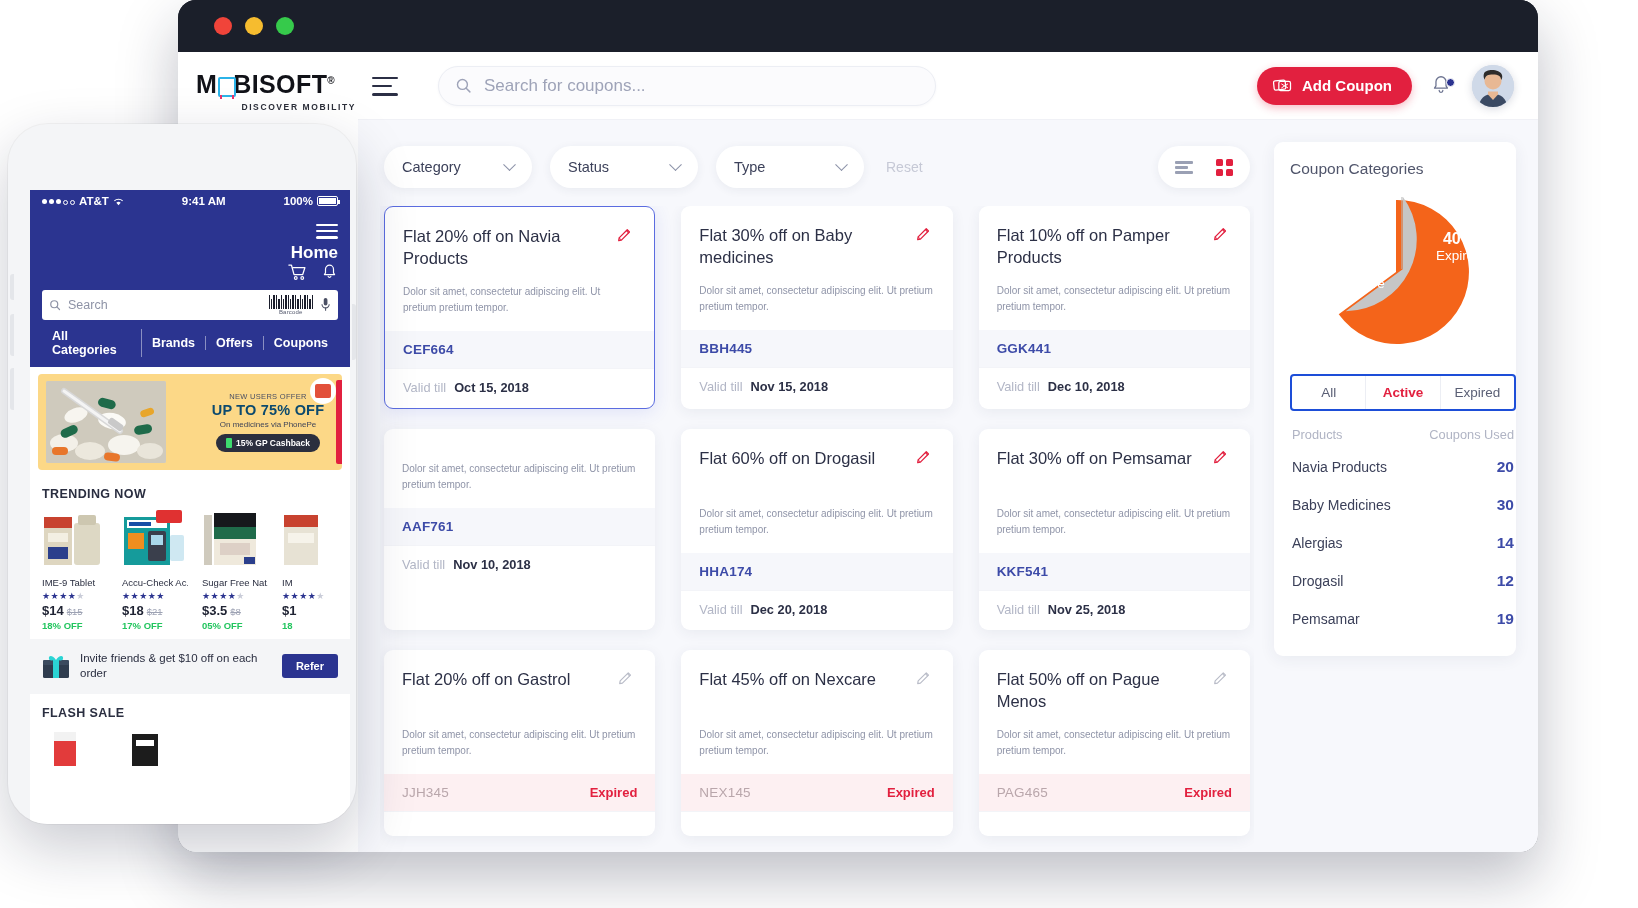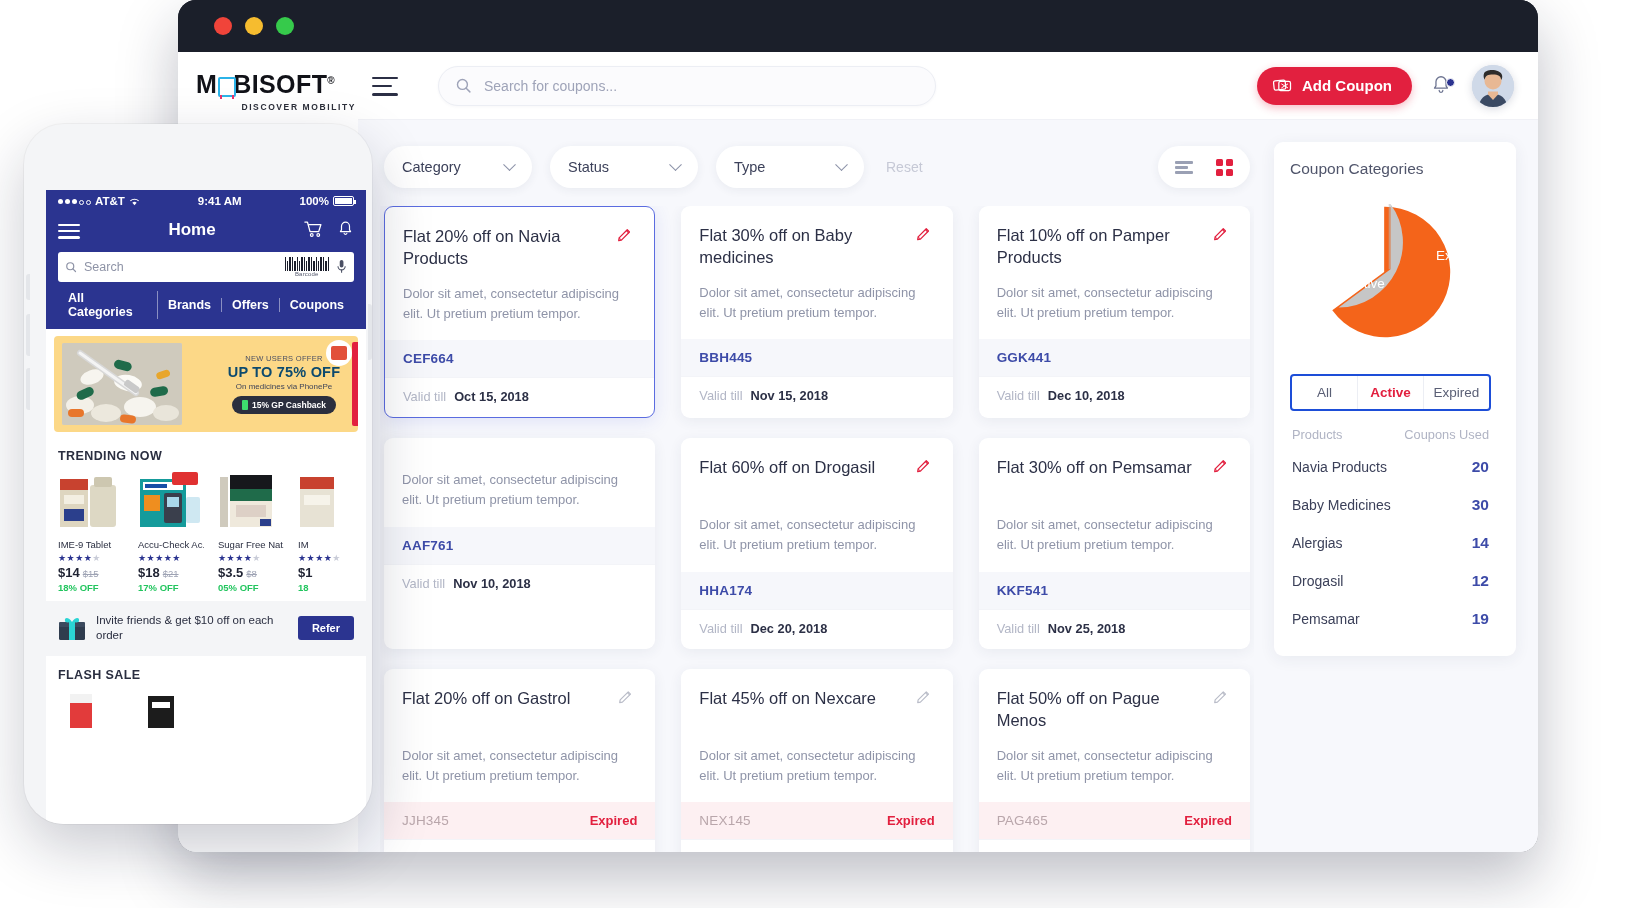--- a/index.html
+++ b/index.html
@@ -79,21 +79,21 @@
   .hamburger i:nth-child(3){ width:26px; }
 
   .searchbox {
     width: 498px; height: 40px; border-radius: 20px; background: #fbfbfd;
     border: 1px solid #eceef4; display: flex; align-items: center;
     padding: 0 16px; gap: 12px; margin-left: 24px;
     box-shadow: 0 1px 3px rgba(40,50,90,0.04);
   }
   .searchbox input {
     border: none; outline: none; background: transparent; flex: 1;
-    font-size: 14px; color: #3a3f55; font-family: inherit;
+    font-size: 17px; color: #3a3f55; font-family: inherit;
   }
   .searchbox input::placeholder { color: #9ea3b8; }
 
   .topbar-right { margin-left: auto; display: flex; align-items: center; gap: 18px; }
   .add-coupon {
     height: 38px; border-radius: 19px; background: #e2203f; color:#fff;
     display:flex; align-items:center; gap:9px; padding: 0 20px 0 16px;
     font-size: 15px; font-weight: 600; border:none; cursor:pointer;
     font-family: inherit; box-shadow: 0 3px 9px rgba(226,32,63,0.30);
   }
@@ -152,40 +152,40 @@
   }
   .card.selected { border: 1.5px solid #5b6ce0; box-shadow: 0 3px 18px rgba(60,80,220,0.13); }
   .card-body { padding: 18px 18px 16px 18px; }
   .card-head { display: flex; align-items: flex-start; gap: 10px; }
   .card-title {
     font-size: 16.5px; color: #2c3046; font-weight: 400; line-height: 1.35;
     flex: 1; min-height: 45px;
   }
   .edit-ico { width: 20px; height: 20px; flex: none; cursor: pointer; margin-top: 2px;}
   .card-desc {
-    margin-top: 14px; font-size: 13px; color: #8f94a8; line-height: 1.55;
+    margin-top: 14px; font-size: 10px; color: #8f94a8; line-height: 1.55;
   }
   .card-code-band {
     background: #f6f7fb; padding: 11px 18px; display: flex; align-items: center;
     justify-content: space-between;
   }
   .card-code-band.expired { background: #fdf0f2; }
   .card-code { font-size: 13.5px; font-weight: 700; color: #3d4ba8; letter-spacing: 0.2px; }
   .card-code-band.expired .card-code { color: #b9a6ab; font-weight: 400; }
   .expired-tag { font-size: 13px; font-weight: 700; color: #e2203f; }
   .card-foot {
     padding: 11px 32px 13px 18px; display: flex; align-items: center; gap: 8px;
     font-size: 12.8px; border-top: 1px solid #f3f4f8;
   }
   .card-foot .lbl { color: #b2b6c6; }
   .card-foot .val { color: #2c3046; font-weight: 700; }
 
   
   .panel {
-    background: #ffffff; border-radius: 9px; padding: 18px 25px 18px 16px;
+    background: #ffffff; border-radius: 9px; padding: 18px 0 18px 16px;
     box-shadow: 0 3px 16px rgba(40,50,90,0.07);
   }
   .panel-title { font-size: 15.5px; color: #50556b; margin-bottom: 4px; }
   .pie-wrap { display: flex; justify-content: center; padding: 10px 0 8px 0; position: relative; }
   .pie-label { position: absolute; text-align: center; color: #ffffff; line-height: 1.15; }
   .pie-label .pct { font-size: 16px; font-weight: 700; }
   .pie-label .nm { font-size: 13.5px; }
   .pie-label.active { left: 58px; top: 76px; }
   .pie-label.expired { left: 146px; top: 48px; }
 
@@ -206,21 +206,21 @@
   }
   .tbl-row {
     display: flex; justify-content: space-between; align-items: center;
     padding: 10px 2px;
   }
   .tbl-row .nm { font-size: 14px; color: #3b4059; }
   .tbl-row .ct { font-size: 15.5px; color: #3d4ba8; font-weight: 700; }
 
   
   .phone {
-    position: absolute; left: 24px; top: 124px;
+    position: absolute; left: 8px; top: 124px;
     width: 348px; height: 700px;
     background: #f4f5f7;
     border-radius: 40px;
     box-shadow: 0 24px 60px rgba(20,25,50,0.22), 0 0 0 1px rgba(0,0,0,0.04);
     overflow: hidden;
   }
   .phone-btn {
     position: absolute; left: 2px; background: #e4e6ea; border-radius: 3px 0 0 3px;
   }
   .phone-screen {
@@ -237,21 +237,21 @@
   .sig b.off { background: transparent; border: 1px solid #fff; }
   .st-center { flex:1; text-align:center; }
   .st-right { display:flex; align-items:center; gap:4px; }
   .batt { width:21px; height:10px; border:1.3px solid #fff; border-radius:2px; position:relative;}
   .batt::after{ content:""; position:absolute; right:-3px; top:3px; width:2px;height:4px;background:#fff;}
   .batt i { position:absolute; left:1px; top:1px; bottom:1px; right:1px; background:#fff; display:block;}
 
   .ph-nav {
     background: #2b3490; color: #fff; padding: 8px 12px 10px 12px;
   }
-  .ph-nav-top { display:flex; align-items:flex-start; }
+  .ph-nav-top { display:flex; align-items:flex-end;flex-direction:column; }
   .ph-burger { width:22px; }
   .ph-burger i { display:block; height:2.2px; background:#fff; margin:4px 0; border-radius:2px;}
   .ph-title { flex:1; text-align:center; font-size:17px; font-weight:700; }
   .ph-icons { display:flex; gap:14px; align-items:center;}
   .ph-search {
     margin-top: 9px; background:#fff; border-radius:3px; height:30px;
     display:flex; align-items:center; padding: 0 7px; gap:7px;
   }
   .ph-search .plc { flex:1; color:#8e93a6; font-size:12.5px; }
   .barcode { display:flex; gap:1px; align-items:flex-end; height:15px;}

